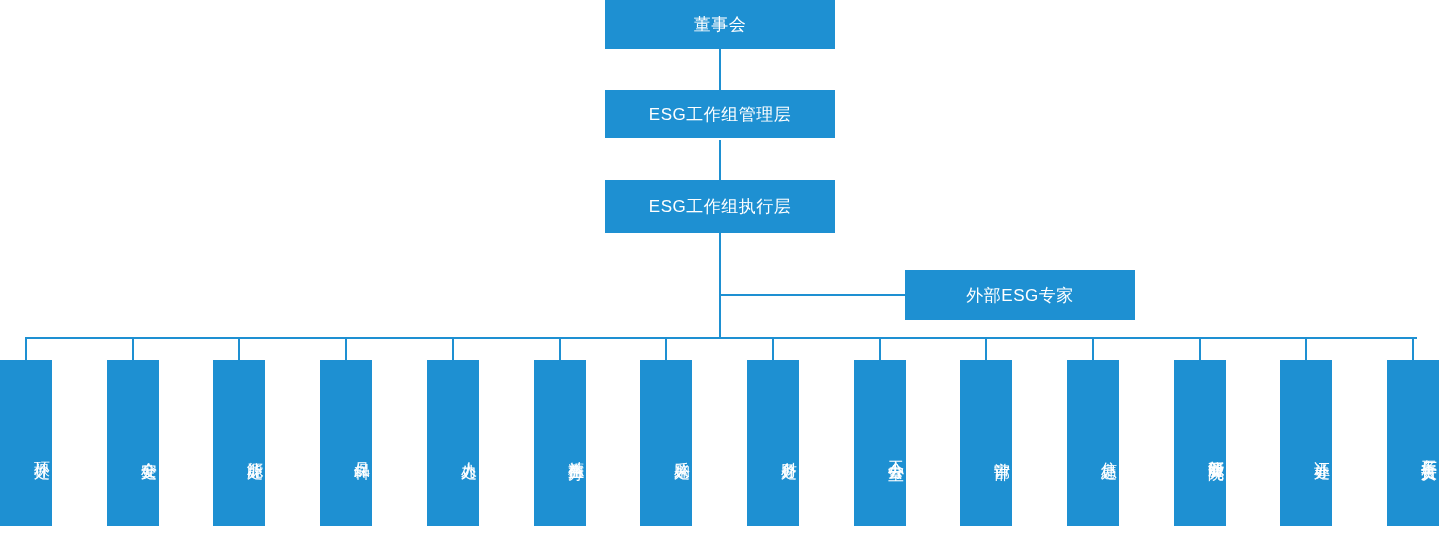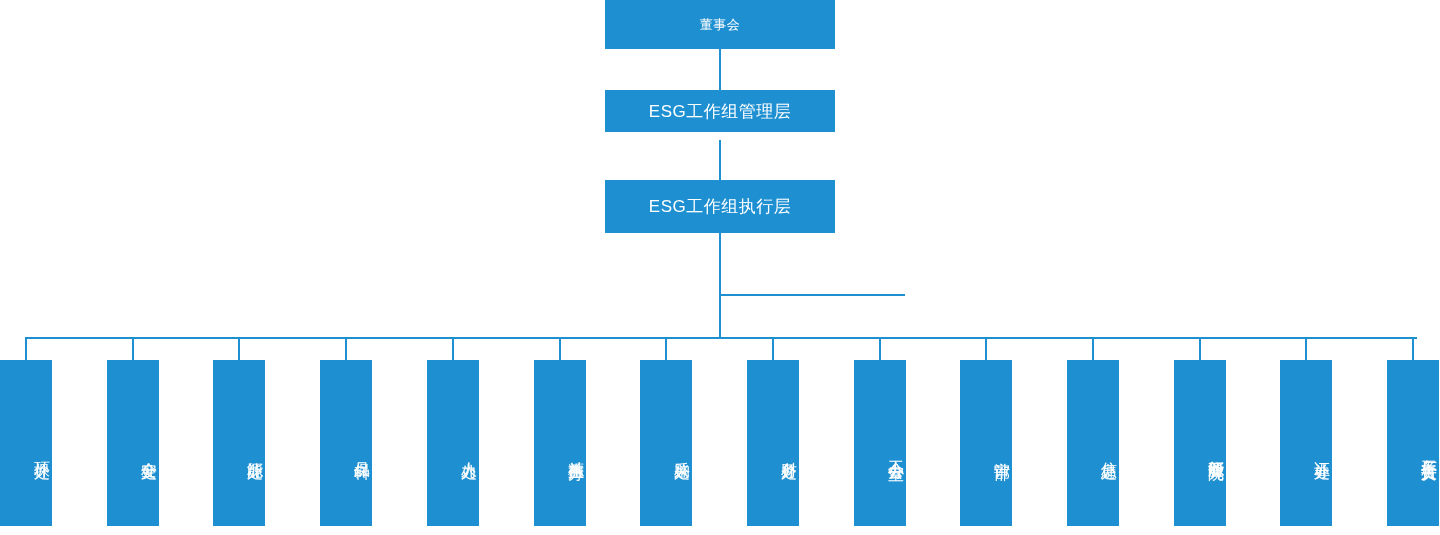--- a/index.html
+++ b/index.html
@@ -28,21 +28,21 @@
 
   
   .node-top {
     display: flex;
     align-items: center;
     justify-content: center;
     font-size: 17px;
     letter-spacing: 0.5px;
     line-height: 1;
   }
-  .node-top.root-node { font-size: 13px; }
+  .node-top.root-node { font-size: 17px; }
 
   
   .node-dept {
     writing-mode: vertical-rl;
     text-orientation: upright;
     display: flex;
     align-items: flex-start;
     justify-content: center;
     font-size: 16px;
     line-height: 1.28;
@@ -62,34 +62,37 @@
 <body>
 
 <div id="chart-root">
 
   <div class="node node-top root-node" style="left:605px; top:0px; width:230px; height:49px;">
     <span>董事会</span>
   </div>
 
   <div class="line line-v" style="left:719px; top:49px; width:2px; height:41px;"></div>
 
-  <div class="node node-top" style="left:605px; top:90px; width:230px; height:42px;">
+  <div class="node node-top" style="left:605px; top:90px; width:230px; height:48px;">
     <span>ESG工作组管理层</span>
   </div>
 
   <div class="line line-v" style="left:719px; top:140px; width:2px; height:40px;"></div>
 
   <div class="node node-top" style="left:605px; top:180px; width:230px; height:53px;">
     <span>ESG工作组执行层</span>
   </div>
 
   <div class="line line-v" style="left:719px; top:230px; width:2px; height:109px;"></div>
 
   <div class="line line-h" style="left:719px; top:294px; width:186px; height:2px;"></div>
 
+  <div class="node node-top" style="left:905px; top:270px; width:230px; height:50px;">
+    <span>外部ESG专家</span>
+  </div>
 
   <div class="line line-h" style="left:25px; top:337px; width:1392px; height:2px;"></div>
 
   <div id="dept-layer">
       <div class="line line-v" style="left: 25px; top: 337px; width: 2px; height: 23px;"></div>
       <div class="node node-dept" style="left: 0px; top: 360px; width: 52px; height: 166px;">
         <span>环保处</span>
       </div>
       <div class="line line-v" style="left: 132px; top: 337px; width: 2px; height: 23px;"></div>
       <div class="node node-dept" style="left: 107px; top: 360px; width: 52px; height: 166px;">

